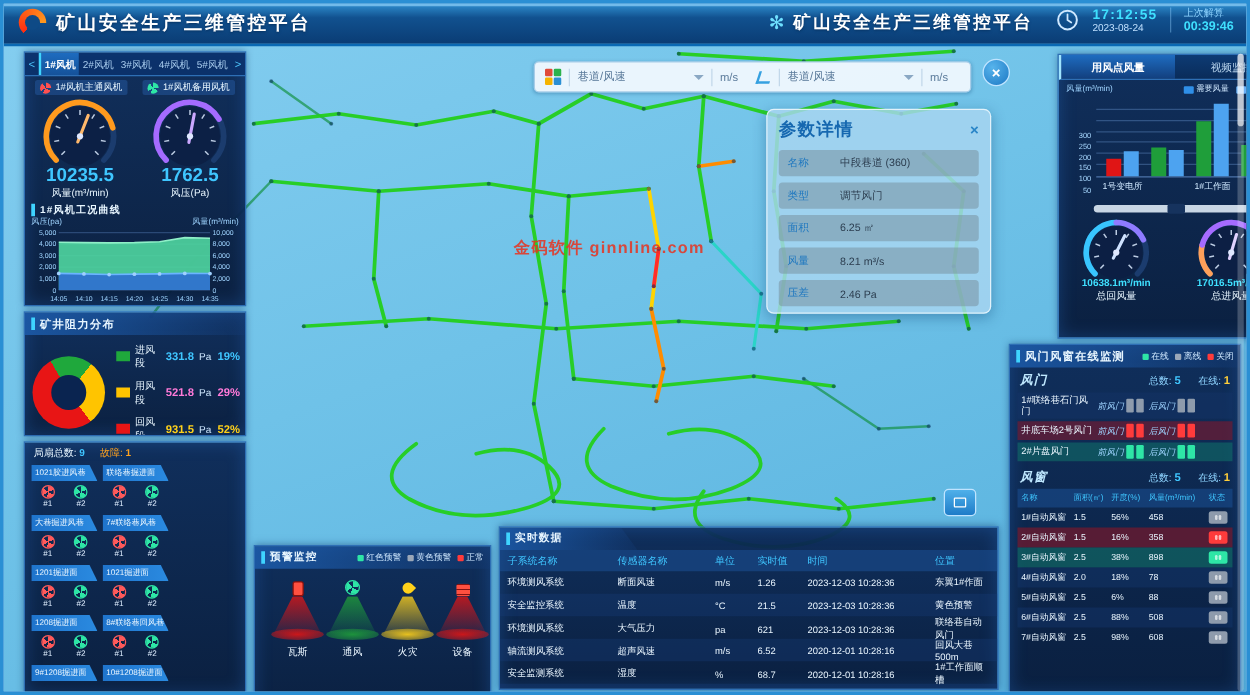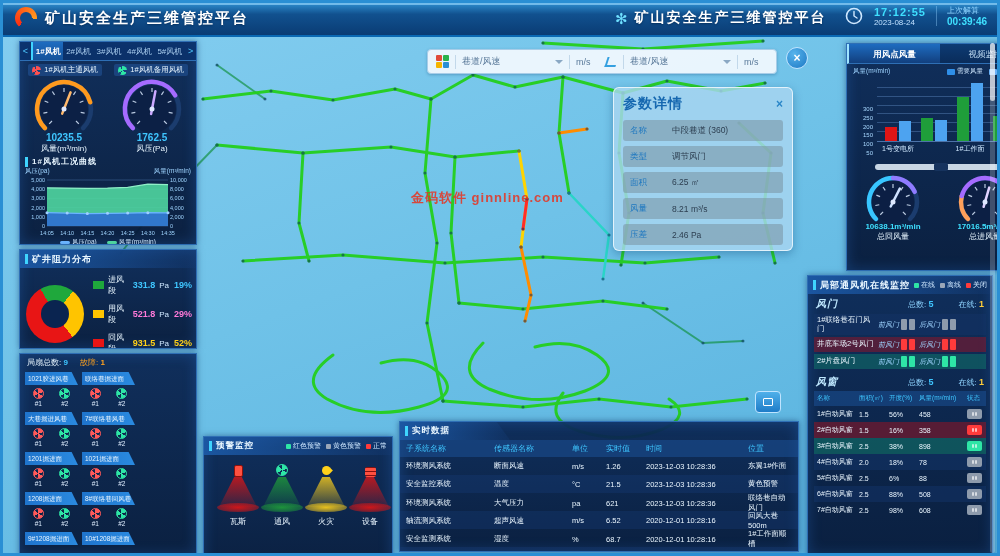--- a/index.html
+++ b/index.html
@@ -51,21 +51,21 @@
   #fan-panel { left:16px; top:38px; width:178px; height:204px; }
   #fan-tabs { display:flex; align-items:center; height:19px; background:rgba(10,50,110,.8); border-bottom:1px solid #2e6fb5; }
   .tab-arrow { color:#4fc8ff; font-size:9px; width:11px; text-align:center; cursor:pointer; flex:none; }
   .f-tab { flex:1; text-align:center; color:#a9cdef; font-size:8px; height:100%; line-height:19px; white-space:nowrap; overflow:hidden; }
   .f-tab.active { background:linear-gradient(180deg,#1e6cc0,#15529a); color:#fff; font-weight:bold; border-left:2px solid #3fd4ff; }
   #fan-badges { display:flex; justify-content:space-around; padding:3px 2px 1px; }
   .badge { display:flex; align-items:center; gap:3px; background:rgba(40,95,170,.45); border-radius:2px; padding:1px 4px; color:#e8f6ff; font-size:7.5px; }
   .fan-ic { width:9px; height:9px; border-radius:50%; flex:none; position:relative; }
   #fan-gauges { display:flex; justify-content:space-around; }
   .gauge-block { width:84px; text-align:center; }
-  .g-val { font-size:10px; font-weight:bold; color:#3fc6ff; margin-top:-3px; }
+  .g-val { font-size:15px; font-weight:bold; color:#3fc6ff; margin-top:-3px; }
   .g-lab { font-size:8px; color:#e8f6ff; }
   #curve-hd { display:flex; align-items:center; padding:2px 5px 0; }
   #curve-axes { display:flex; justify-content:space-between; padding:0 5px; color:#9fd4ff; font-size:6.5px; }
   #curve-legend { display:flex; justify-content:center; gap:10px; font-size:6.5px; color:#cfe8ff; margin-top:-2px; }
   .cl-marker { display:inline-block; width:10px; height:3px; border-radius:2px; vertical-align:middle; margin-right:2px; }
 
   
   #res-panel { left:16px; top:246px; width:178px; height:100px; }
   #res-body { display:flex; align-items:center; padding:6px 6px; gap:9px; }
   #donut { width:58px; height:58px; border-radius:50%; position:relative; flex:none; }
@@ -136,21 +136,21 @@
   #rt-gauges { display:flex; justify-content:space-around; margin-top:3px; }
   #rt-gauges .gauge-block { width:88px; }
   #rt-gauges .g-val { font-size:8px; color:#3fe0ff; }
 
   
   #dw-panel { left:804px; top:272px; width:186px; height:281px; }
   .sec-row { display:flex; align-items:center; padding:3px 8px 2px; }
   .sec-name { color:#bfe8ff; font-size:10px; font-weight:bold; font-style:italic; letter-spacing:1px; }
   .sec-total { margin-left:auto; font-size:8px; color:#8fd4ff; }
   .sec-total b { color:#3fc6ff; font-size:9px; }
-  .sec-online { margin-left:25px; font-size:8px; color:#8fd4ff; }
+  .sec-online { margin-left:14px; font-size:8px; color:#8fd4ff; }
   .sec-online b { color:#ffce3a; font-size:9px; }
   #door-rows { margin:1px 6px 3px; }
   .door-row { display:flex; align-items:center; padding:2px 3px; margin-bottom:2px; background:rgba(22,55,110,.35); }
   .door-row.closed { background:rgba(150,20,35,.5); }
   .door-row.online { background:rgba(18,130,110,.45); }
   .door-name { width:57px; color:#eaf6ff; font-size:7.5px; line-height:1.15; flex:none; }
   .door-grp { display:flex; align-items:center; gap:2px; margin-left:4px; }
   .door-lab { color:#9fd4ff; font-size:7px; font-style:italic; }
   .door-ic { width:6px; height:11px; border-radius:1px; }
   #win-table { margin:0 6px; }
@@ -761,21 +761,21 @@
           </div>
         <div class="g-val">17016.5m³/min</div>
         <div class="g-lab">总进风量</div>
       </div>
     </div>
   </div>
 
   <div id="dw-panel" class="panel">
     <div class="p-hd">
       <span class="accent"></span>
-      <span class="p-title">局部通风机在线监控</span>
+      <span class="p-title">风门风窗在线监测</span>
       <span class="p-legend" id="dw-legend">
           <span class="lg-item">
             <i class="lg-dot" style="background: rgb(46, 230, 166);"></i>
             <span>在线</span>
           </span>
           <span class="lg-item">
             <i class="lg-dot" style="background: rgb(154, 167, 184);"></i>
             <span>离线</span>
           </span>
           <span class="lg-item">

